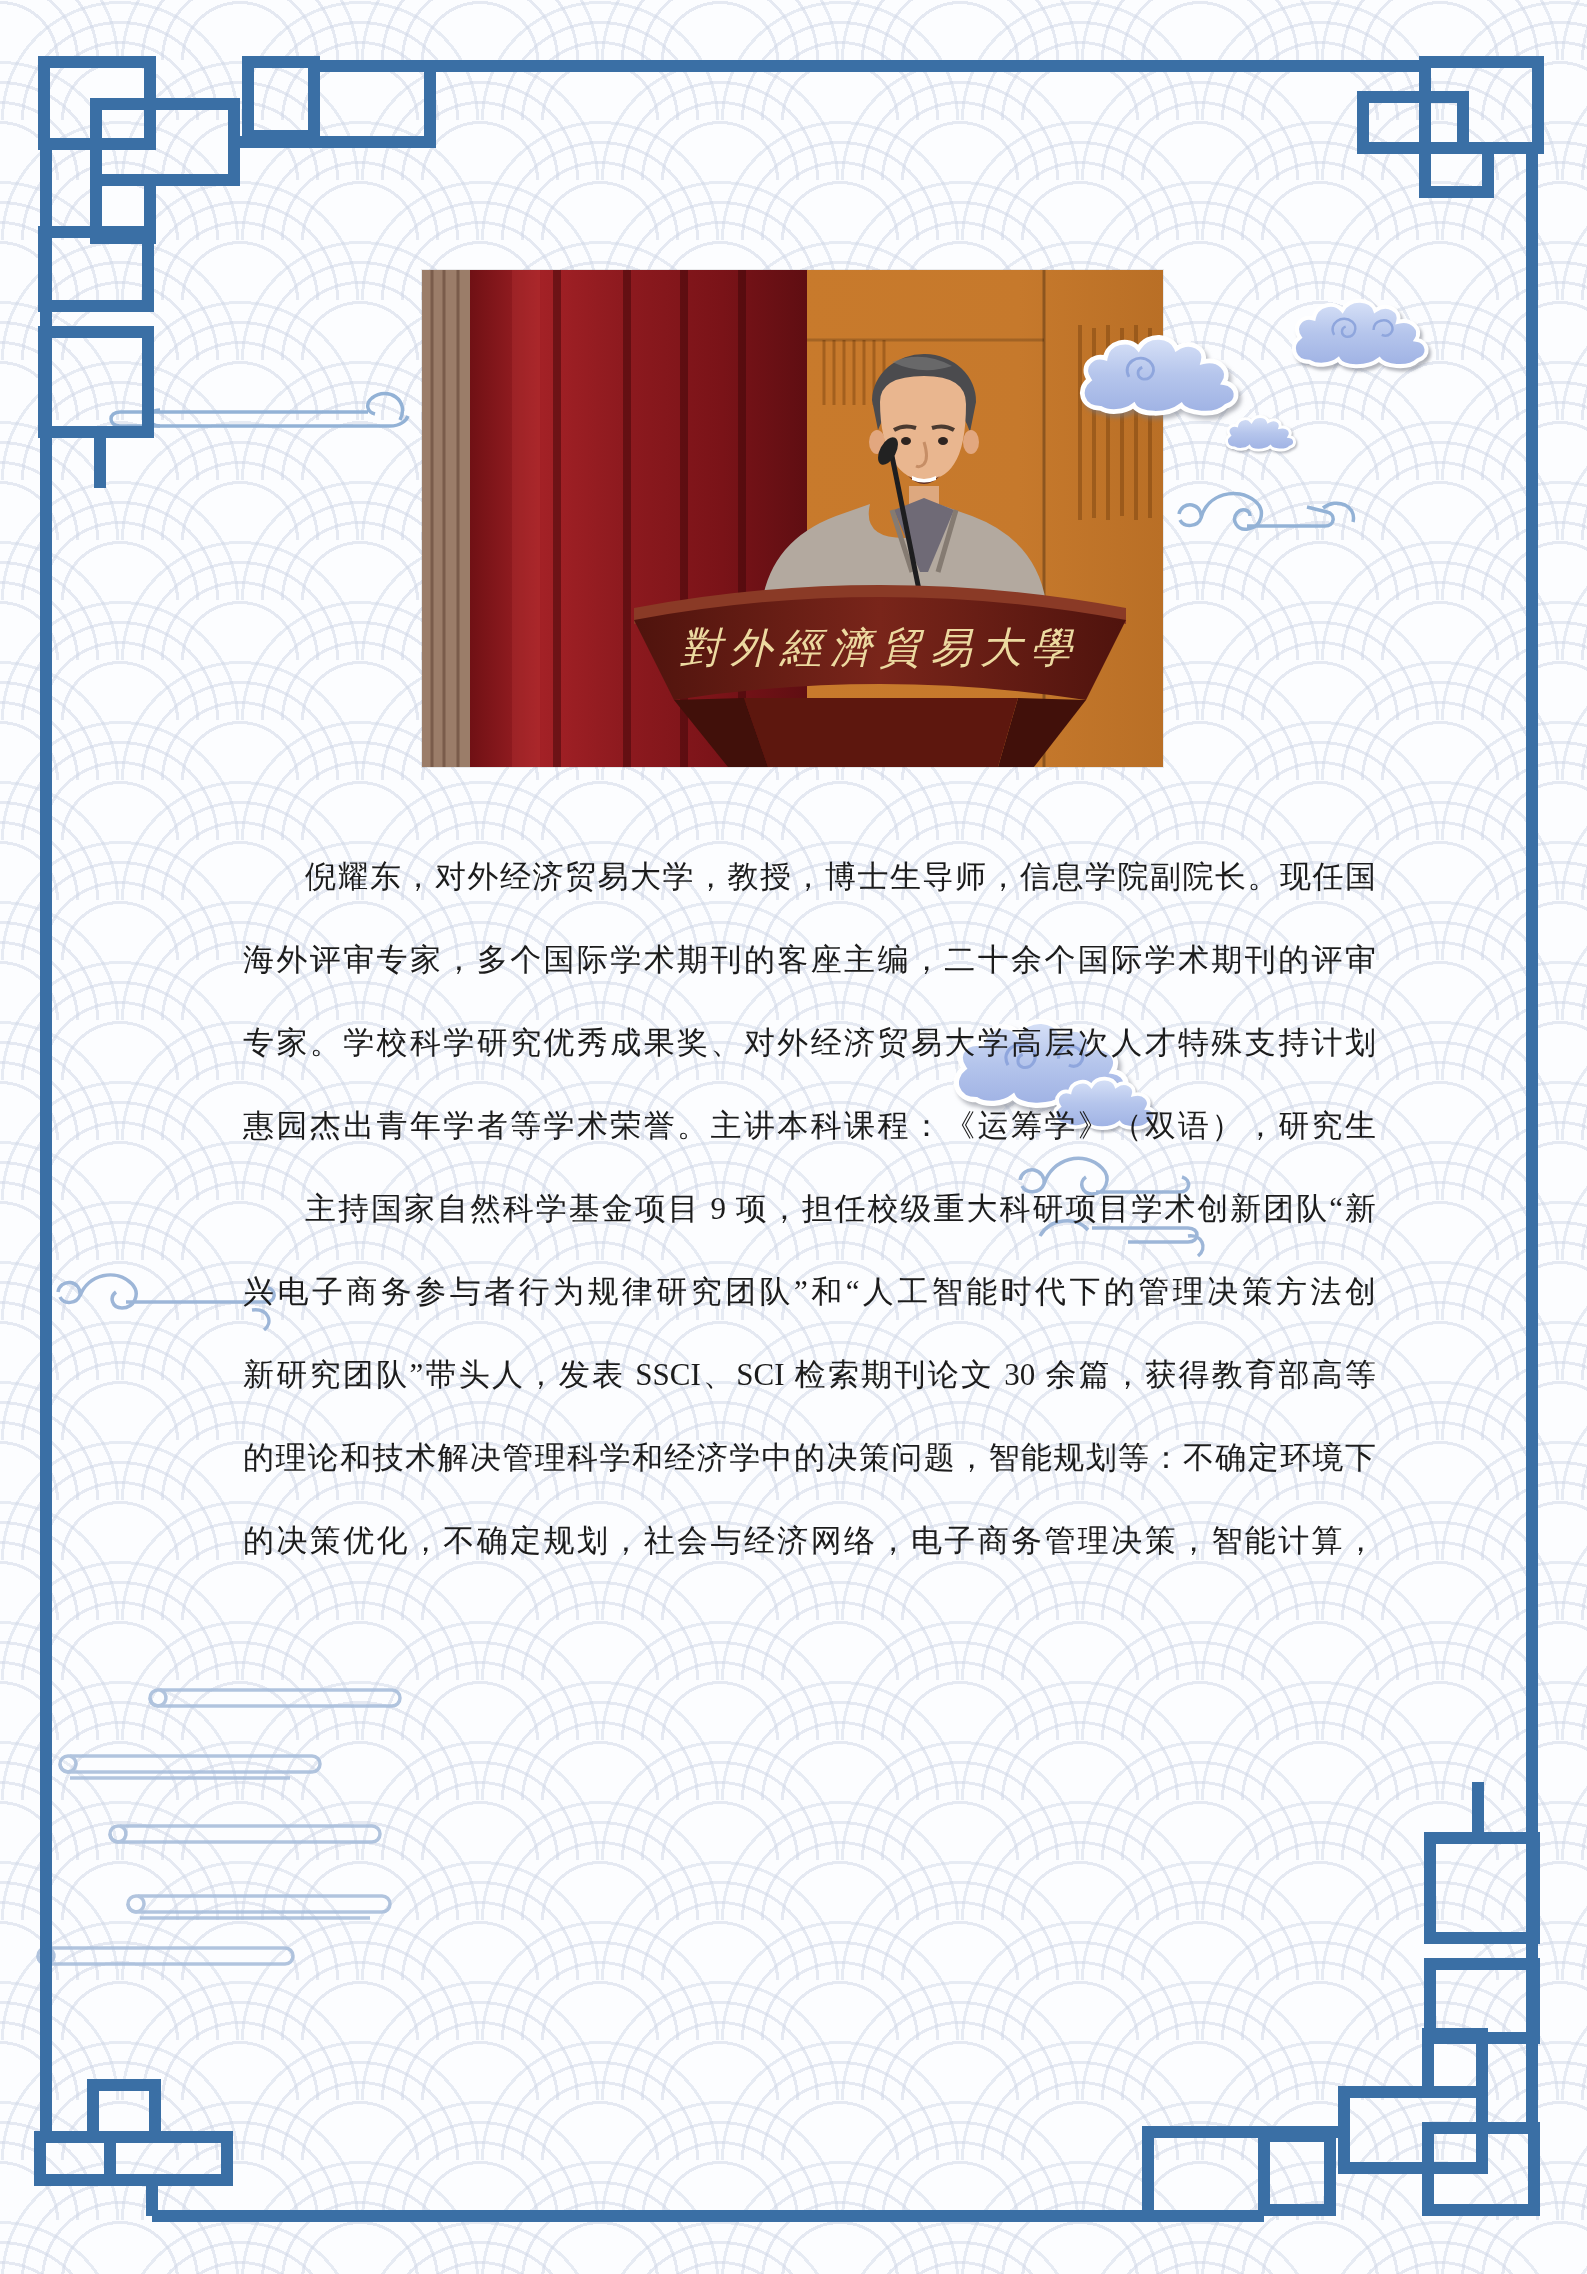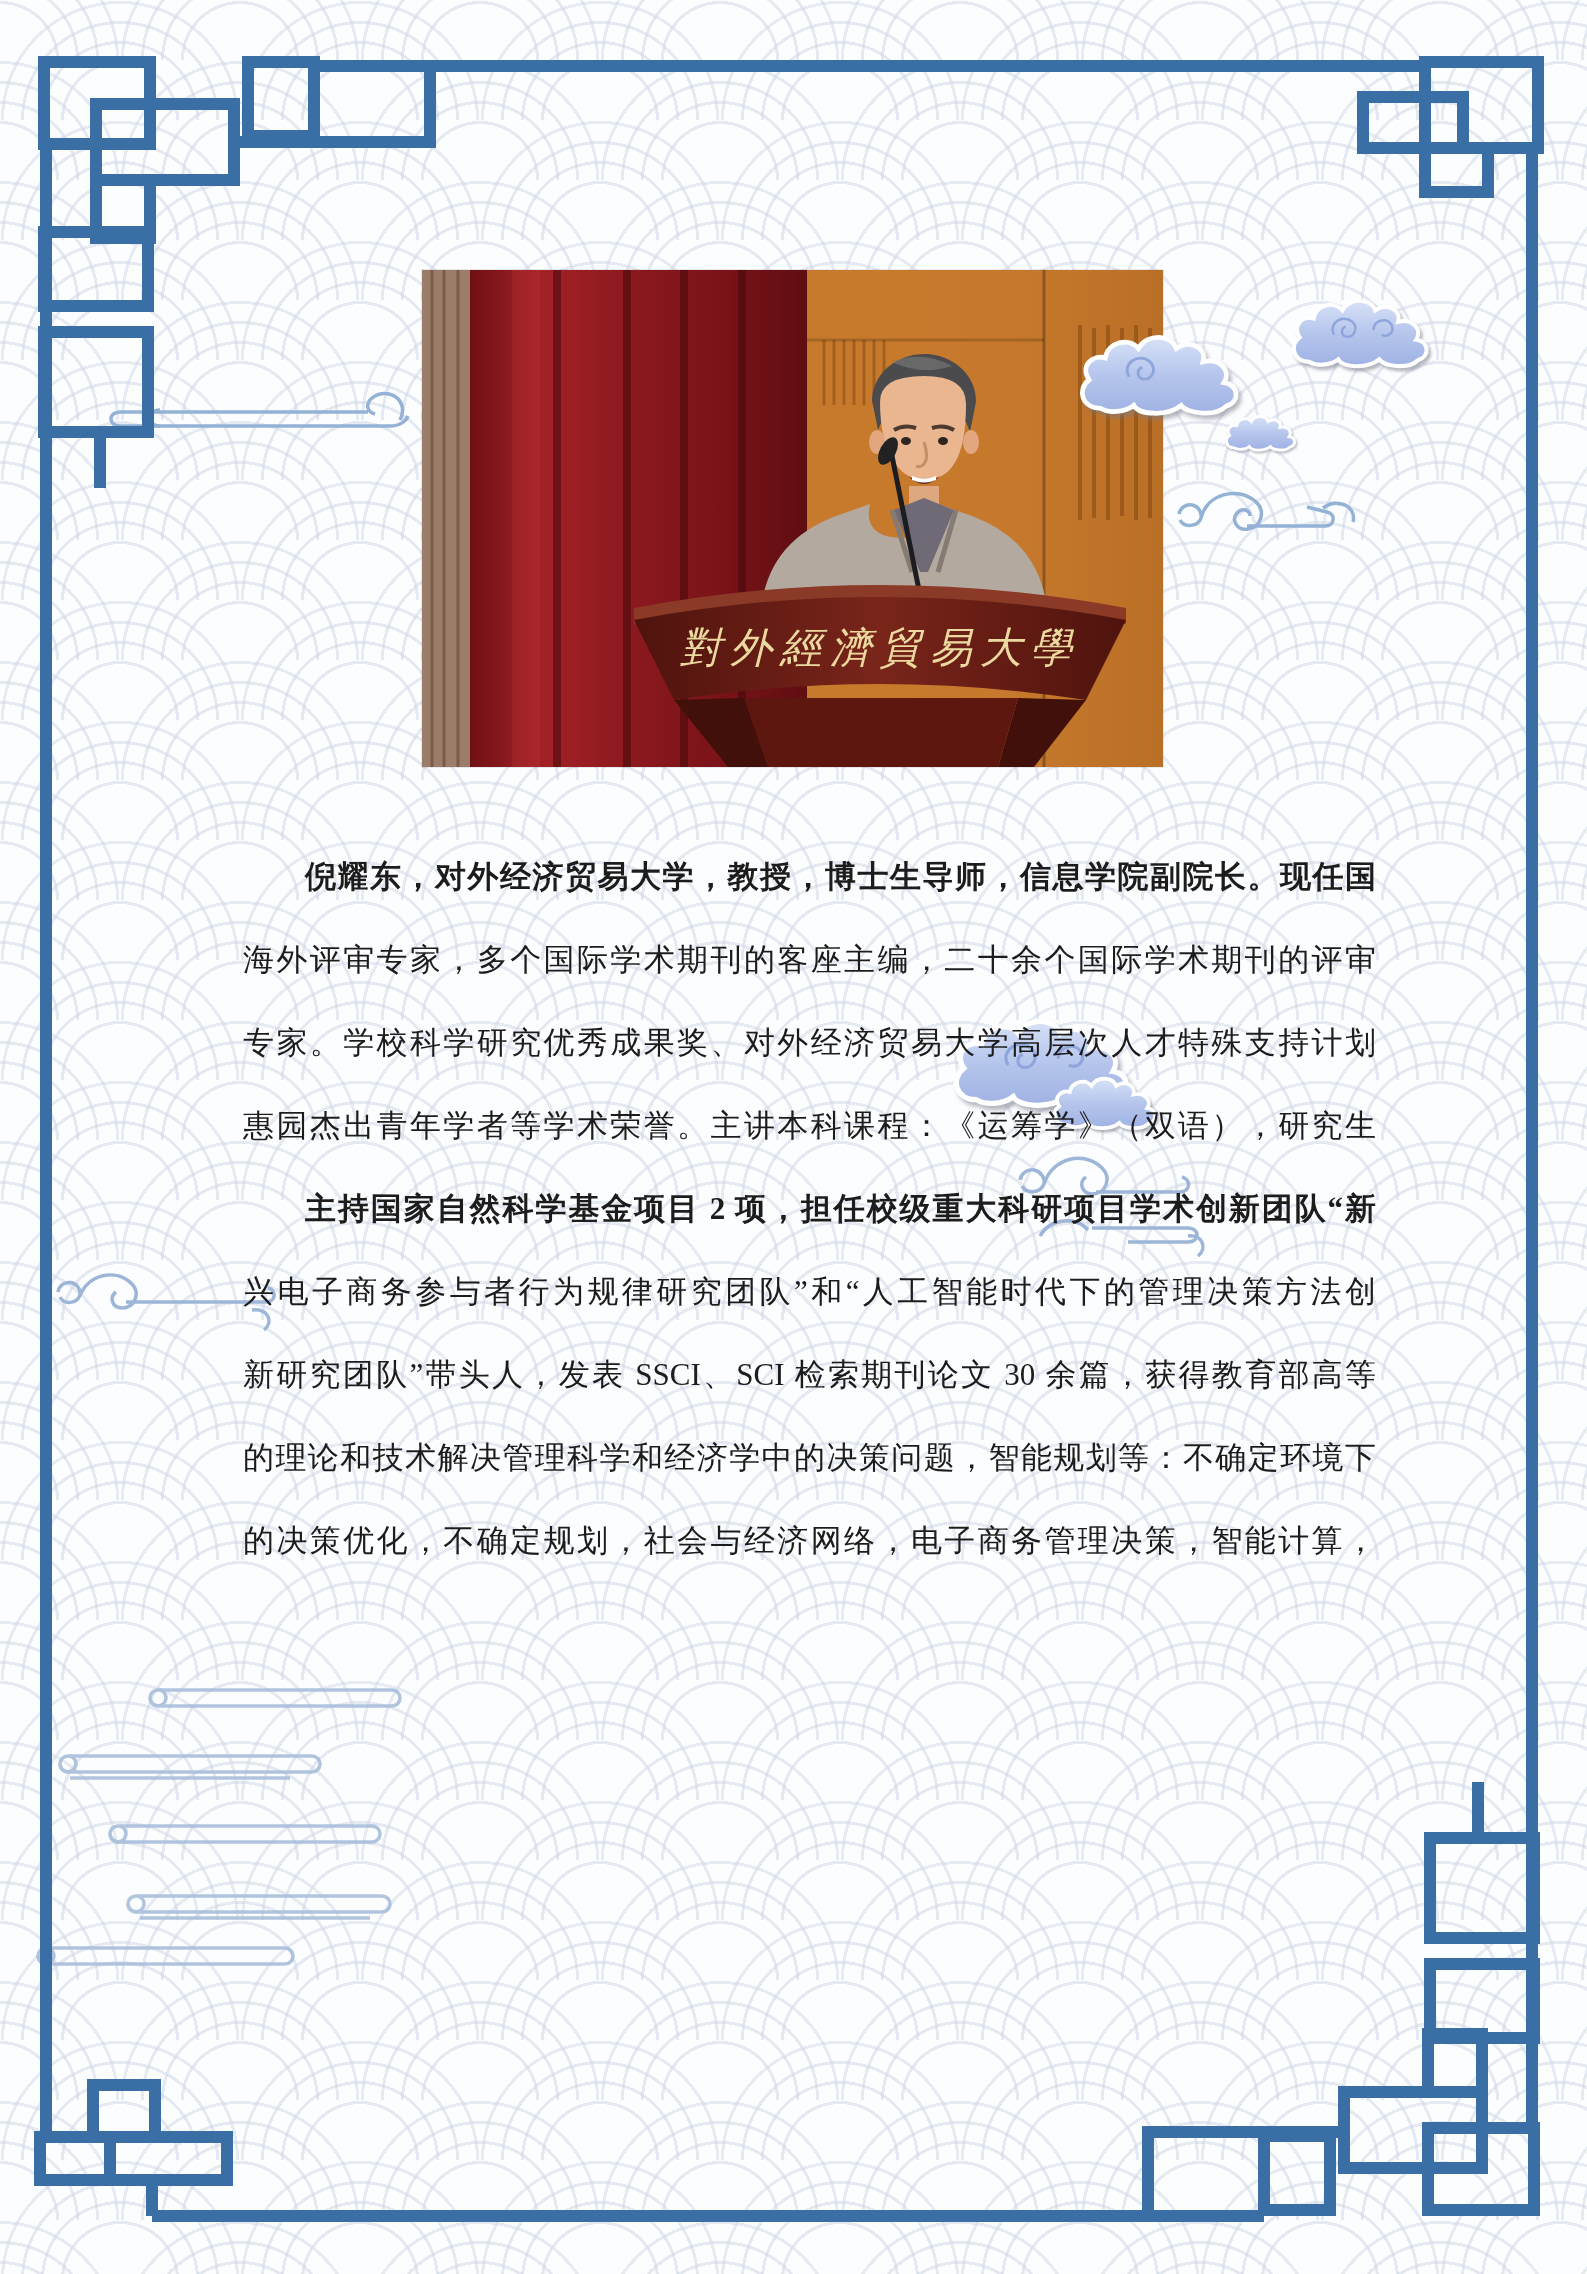--- a/index.html
+++ b/index.html
@@ -22,21 +22,21 @@
     z-index:2;overflow:hidden;box-shadow:0 0 0 1px rgba(0,0,0,.08);
   }
   .bio{
     position:absolute;left:243px;top:835px;width:1133px;z-index:4;
     color:#1c1c1c;font-size:31px;
   }
   .bio .line{
     height:83px;line-height:83px;white-space:nowrap;
     text-align:justify;text-align-last:justify;
   }
-  .bio .line.indent{padding-left:62px;font-weight:bold;}
+  .bio .line.indent{padding-left:62px;}
   .bio .line.para-end{text-align-last:left;}
   .cloud-shadow{filter:drop-shadow(3px 4px 2px rgba(120,124,135,.55));}
 </style>
 </head>
 <body>
 
 <div class="page">
 
   <svg class="frame-svg" width="1587" height="2274" viewBox="0 0 1587 2274">
     <g stroke="#3a6fa5" stroke-width="12" fill="none">
@@ -194,20 +194,20 @@
     <g class="cloud-shadow" transform="translate(1222,408) scale(0.42)">
       <path fill="url(#cfill2)" stroke="#ffffff" stroke-width="7" d="M30,95 C10,95 5,75 18,65 C8,50 22,38 35,42 C38,25 60,20 70,32 C80,15 105,18 110,32 C125,22 142,32 138,46 C155,42 168,55 160,68 C175,70 178,88 162,93 C150,105 120,100 115,92 C100,104 70,102 65,92 C55,100 38,100 30,95 Z"></path>
     </g>
   </svg>
 
   <div class="bio">
     <div class="line indent">倪耀东，对外经济贸易大学，教授，博士生导师，信息学院副院长。现任国</div>
     <div class="line">海外评审专家，多个国际学术期刊的客座主编，二十余个国际学术期刊的评审</div>
     <div class="line">专家。学校科学研究优秀成果奖、对外经济贸易大学高层次人才特殊支持计划</div>
     <div class="line">惠园杰出青年学者等学术荣誉。主讲本科课程：《运筹学》（双语），研究生</div>
-    <div class="line indent">主持国家自然科学基金项目 2 项，担任校级重大科研项目学术创新团队“新</div>
+    <div class="line indent">主持国家自然科学基金项目 9 项，担任校级重大科研项目学术创新团队“新</div>
     <div class="line">兴电子商务参与者行为规律研究团队”和“人工智能时代下的管理决策方法创</div>
     <div class="line">新研究团队”带头人，发表 SSCI、SCI 检索期刊论文 30 余篇，获得教育部高等</div>
     <div class="line">的理论和技术解决管理科学和经济学中的决策问题，智能规划等：不确定环境下</div>
     <div class="line">的决策优化，不确定规划，社会与经济网络，电子商务管理决策，智能计算，</div>
   </div>
 
 </div>
 
 </body></html>

